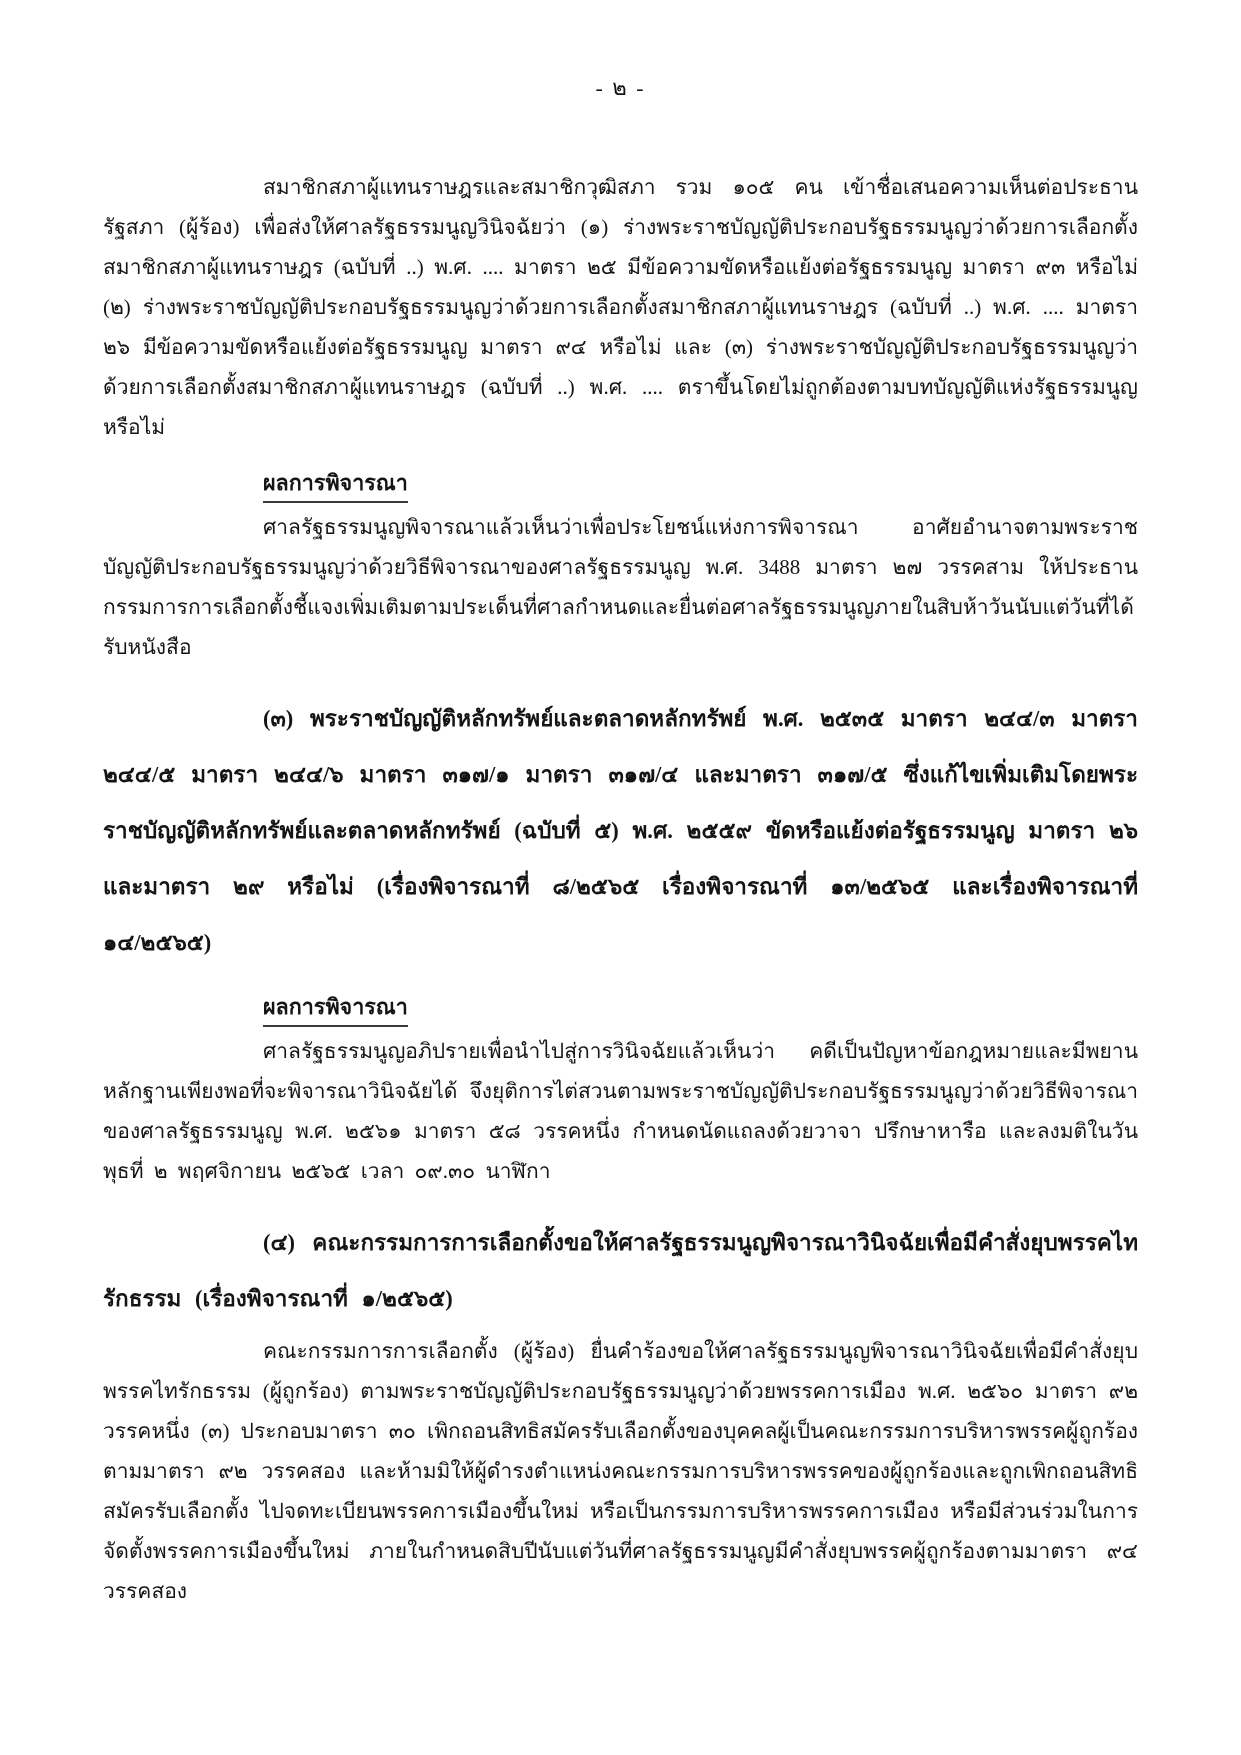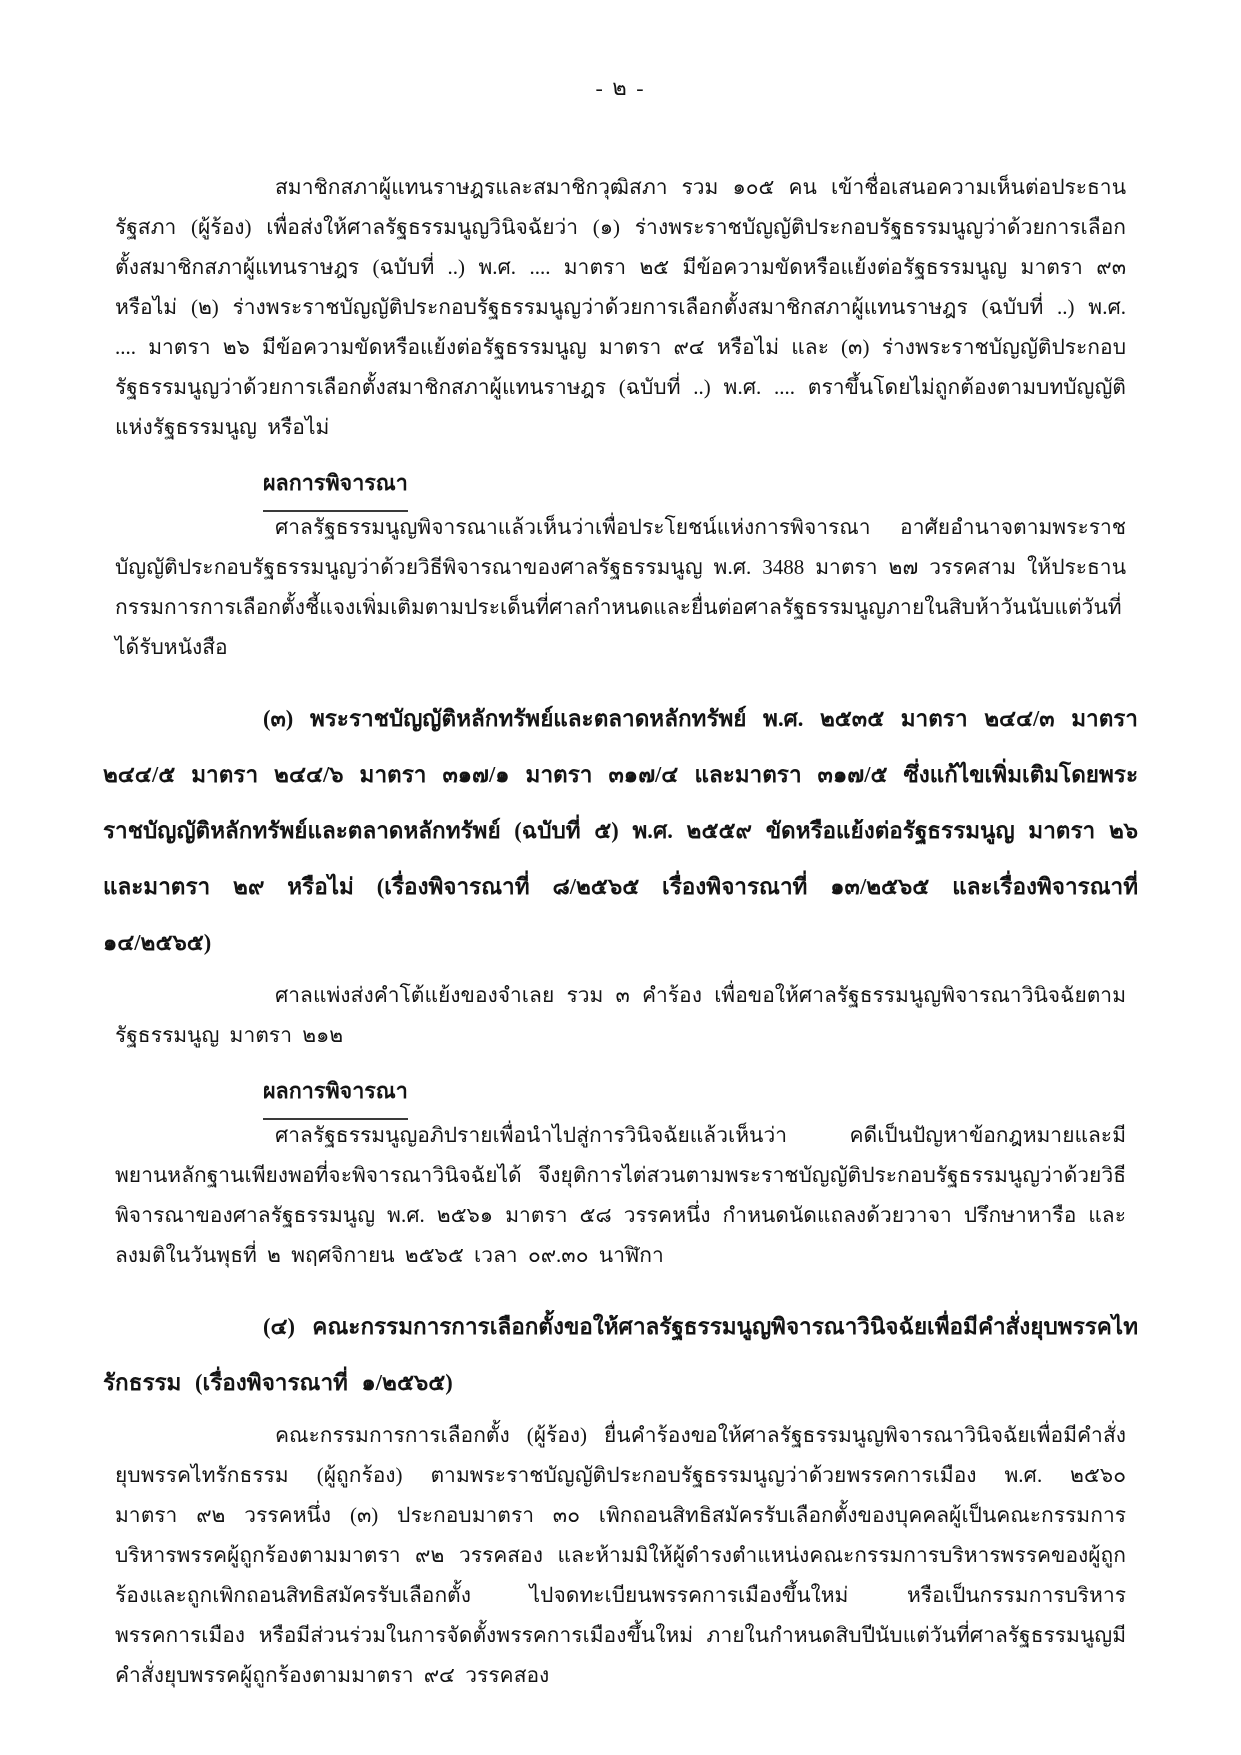--- a/index.html
+++ b/index.html
@@ -21,36 +21,36 @@
     padding: 70px 103px 40px 103px;
     background: #ffffff;
   }
   .page-number {
     text-align: center;
     font-size: 22px;
     letter-spacing: 2px;
     margin: 0 0 62px 0;
   }
   p.body {
-    margin: 12px;
+    margin: 0;
     font-size: 21px;
     line-height: 40px;
     text-align: justify;
     text-indent: 160px;
     word-spacing: 5px;
   }
   .heading-row {
     margin: 16px 0 2px 160px;
     line-height: 40px;
   }
   .heading-underlined {
     font-weight: bold;
     font-size: 21.5px;
     border-bottom: 2px solid #3a3a3a;
-    padding-bottom: 15px;
+    padding-bottom: 6px;
   }
   p.bold-section {
     margin: 24px 0 4px 0;
     font-weight: bold;
     font-size: 22.5px;
     line-height: 56px;
     text-align: justify;
     text-indent: 160px;
     word-spacing: 8px;
   }
@@ -71,21 +71,20 @@
   <p class="body">สมาชิกสภาผู้แทนราษฎรและสมาชิกวุฒิสภา รวม ๑๐๕ คน เข้าชื่อเสนอความเห็นต่อประธานรัฐสภา (ผู้ร้อง) เพื่อส่งให้ศาลรัฐธรรมนูญวินิจฉัยว่า (๑) ร่างพระราชบัญญัติประกอบรัฐธรรมนูญว่าด้วยการเลือกตั้งสมาชิกสภาผู้แทนราษฎร (ฉบับที่ ..) พ.ศ. .... มาตรา ๒๕ มีข้อความขัดหรือแย้งต่อรัฐธรรมนูญ มาตรา ๙๓ หรือไม่ (๒) ร่างพระราชบัญญัติประกอบรัฐธรรมนูญว่าด้วยการเลือกตั้งสมาชิกสภาผู้แทนราษฎร (ฉบับที่ ..) พ.ศ. .... มาตรา ๒๖ มีข้อความขัดหรือแย้งต่อรัฐธรรมนูญ มาตรา ๙๔ หรือไม่ และ (๓) ร่างพระราชบัญญัติประกอบรัฐธรรมนูญว่าด้วยการเลือกตั้งสมาชิกสภาผู้แทนราษฎร (ฉบับที่ ..) พ.ศ. .... ตราขึ้นโดยไม่ถูกต้องตามบทบัญญัติแห่งรัฐธรรมนูญ หรือไม่</p>
 
   <div class="heading-row">
     <span class="heading-underlined">ผลการพิจารณา</span>
   </div>
 
   <p class="body after-section">ศาลรัฐธรรมนูญพิจารณาแล้วเห็นว่าเพื่อประโยชน์แห่งการพิจารณา อาศัยอำนาจตามพระราชบัญญัติประกอบรัฐธรรมนูญว่าด้วยวิธีพิจารณาของศาลรัฐธรรมนูญ พ.ศ. 3488 มาตรา ๒๗ วรรคสาม ให้ประธานกรรมการการเลือกตั้งชี้แจงเพิ่มเติมตามประเด็นที่ศาลกำหนดและยื่นต่อศาลรัฐธรรมนูญภายในสิบห้าวันนับแต่วันที่ได้รับหนังสือ</p>
 
   <p class="bold-section">(๓) พระราชบัญญัติหลักทรัพย์และตลาดหลักทรัพย์ พ.ศ. ๒๕๓๕ มาตรา ๒๔๔/๓ มาตรา ๒๔๔/๕ มาตรา ๒๔๔/๖ มาตรา ๓๑๗/๑ มาตรา ๓๑๗/๔ และมาตรา ๓๑๗/๕ ซึ่งแก้ไขเพิ่มเติมโดยพระราชบัญญัติหลักทรัพย์และตลาดหลักทรัพย์ (ฉบับที่ ๕) พ.ศ. ๒๕๕๙ ขัดหรือแย้งต่อรัฐธรรมนูญ มาตรา ๒๖ และมาตรา ๒๙ หรือไม่ (เรื่องพิจารณาที่ ๘/๒๕๖๕ เรื่องพิจารณาที่ ๑๓/๒๕๖๕ และเรื่องพิจารณาที่ ๑๔/๒๕๖๕)</p>
 
-  <p class="body spaced-top">ศาลแพ่งส่งคำโต้แย้งของจำเลย รวม ๓ คำร้อง เพื่อขอให้ศาลรัฐธรรมนูญพิจารณาวินิจฉัยตามรัฐธรรมนูญ มาตรา ๒๑๒</p>
 
   <div class="heading-row">
     <span class="heading-underlined">ผลการพิจารณา</span>
   </div>
 
   <p class="body after-section">ศาลรัฐธรรมนูญอภิปรายเพื่อนำไปสู่การวินิจฉัยแล้วเห็นว่า คดีเป็นปัญหาข้อกฎหมายและมีพยานหลักฐานเพียงพอที่จะพิจารณาวินิจฉัยได้ จึงยุติการไต่สวนตามพระราชบัญญัติประกอบรัฐธรรมนูญว่าด้วยวิธีพิจารณาของศาลรัฐธรรมนูญ พ.ศ. ๒๕๖๑ มาตรา ๕๘ วรรคหนึ่ง กำหนดนัดแถลงด้วยวาจา ปรึกษาหารือ และลงมติในวันพุธที่ ๒ พฤศจิกายน ๒๕๖๕ เวลา ๐๙.๓๐ นาฬิกา</p>
 
   <p class="bold-section">(๔) คณะกรรมการการเลือกตั้งขอให้ศาลรัฐธรรมนูญพิจารณาวินิจฉัยเพื่อมีคำสั่งยุบพรรคไทรักธรรม (เรื่องพิจารณาที่ ๑/๒๕๖๕)</p>
 
   <p class="body spaced-top">คณะกรรมการการเลือกตั้ง (ผู้ร้อง) ยื่นคำร้องขอให้ศาลรัฐธรรมนูญพิจารณาวินิจฉัยเพื่อมีคำสั่งยุบพรรคไทรักธรรม (ผู้ถูกร้อง) ตามพระราชบัญญัติประกอบรัฐธรรมนูญว่าด้วยพรรคการเมือง พ.ศ. ๒๕๖๐ มาตรา ๙๒ วรรคหนึ่ง (๓) ประกอบมาตรา ๓๐ เพิกถอนสิทธิสมัครรับเลือกตั้งของบุคคลผู้เป็นคณะกรรมการบริหารพรรคผู้ถูกร้องตามมาตรา ๙๒ วรรคสอง และห้ามมิให้ผู้ดำรงตำแหน่งคณะกรรมการบริหารพรรคของผู้ถูกร้องและถูกเพิกถอนสิทธิสมัครรับเลือกตั้ง ไปจดทะเบียนพรรคการเมืองขึ้นใหม่ หรือเป็นกรรมการบริหารพรรคการเมือง หรือมีส่วนร่วมในการจัดตั้งพรรคการเมืองขึ้นใหม่ ภายในกำหนดสิบปีนับแต่วันที่ศาลรัฐธรรมนูญมีคำสั่งยุบพรรคผู้ถูกร้องตามมาตรา ๙๔ วรรคสอง</p>

